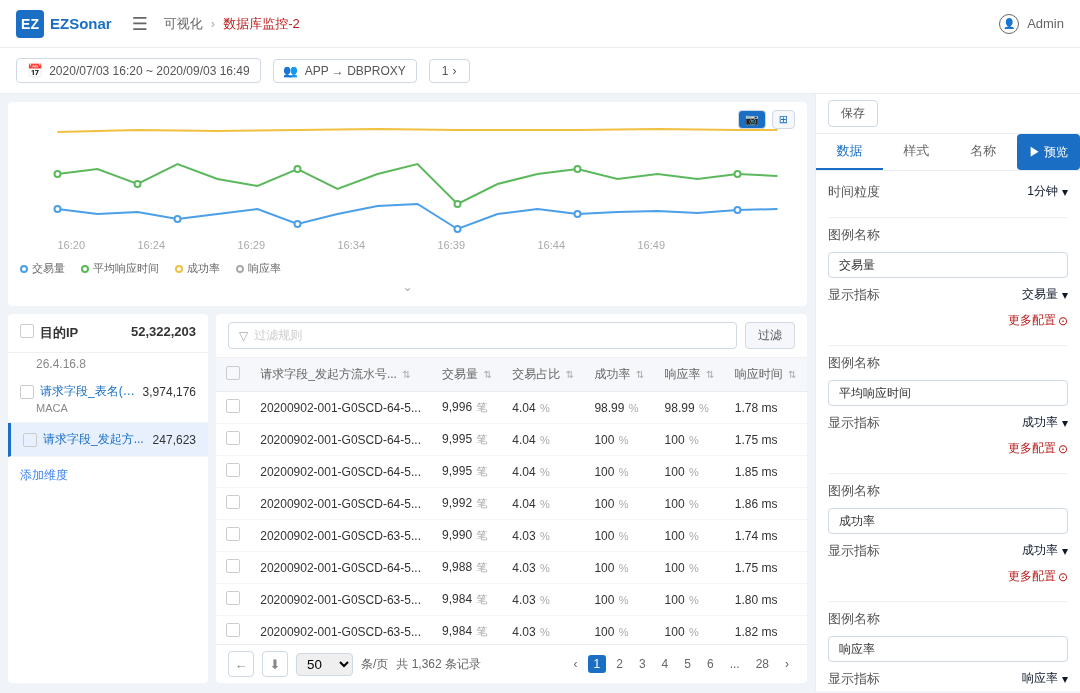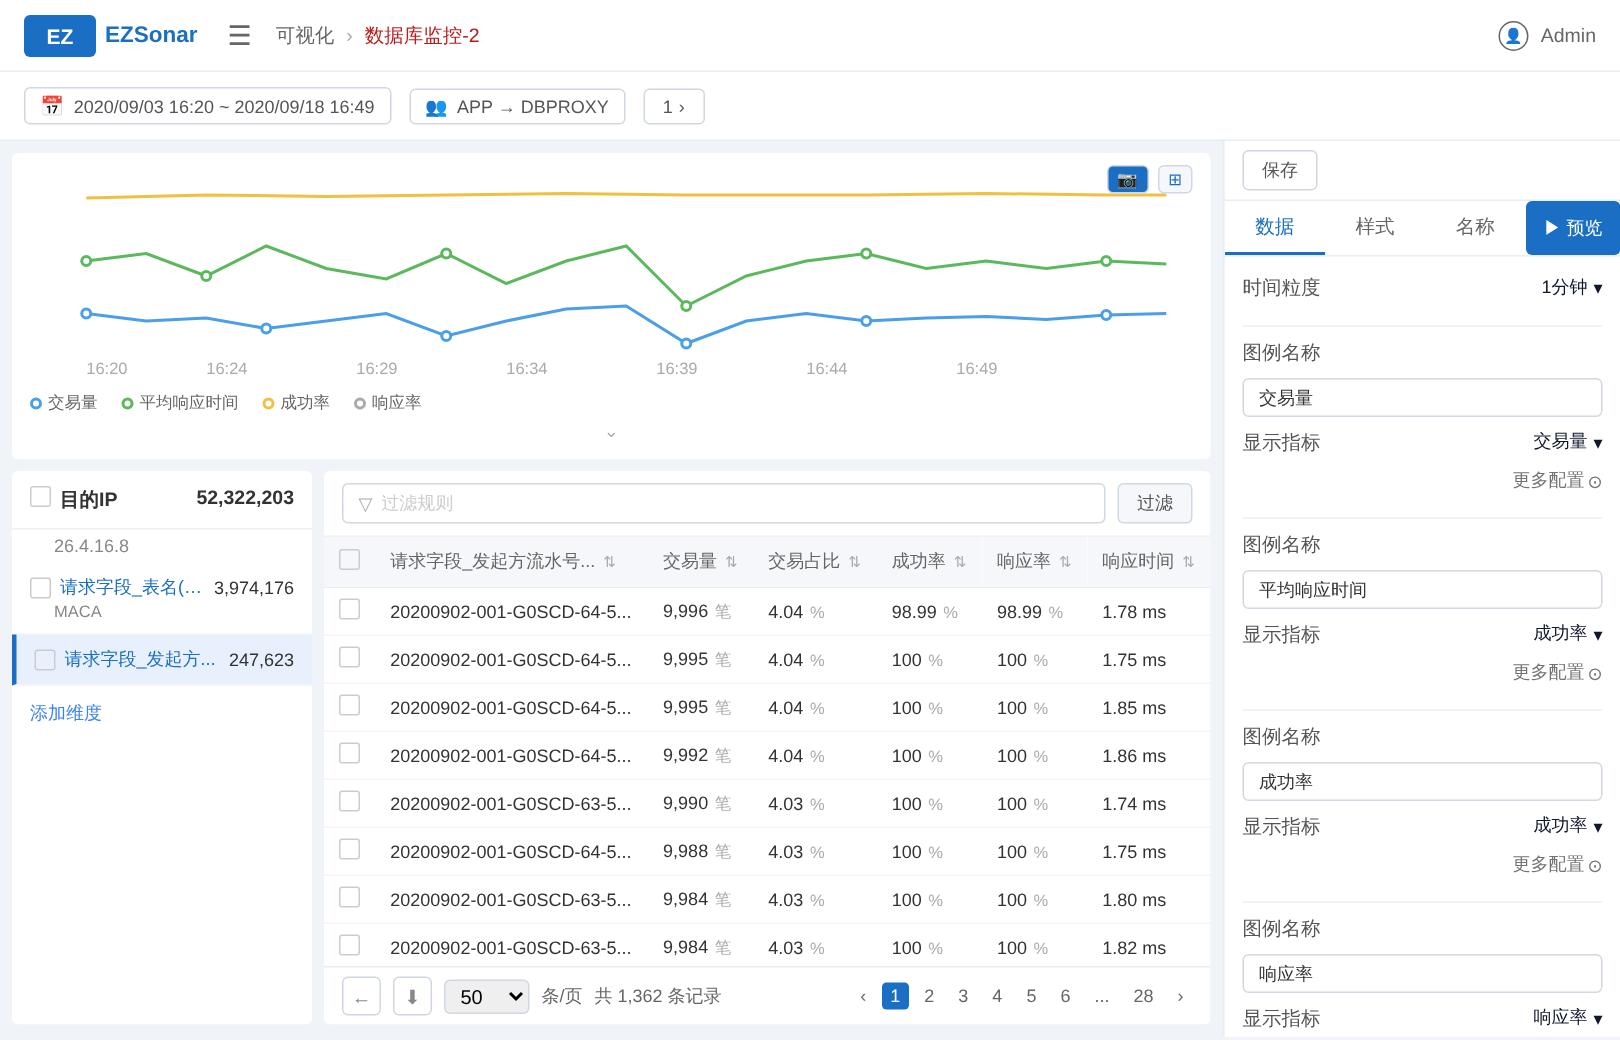--- a/index.html
+++ b/index.html
@@ -1,21 +1,21 @@
 <!DOCTYPE html>
 <html><head>
   <meta charset="utf-8">
   <style>
     * { box-sizing: border-box; margin: 0; padding: 0; }
     body { font-family: -apple-system, BlinkMacSystemFont, 'Segoe UI', sans-serif; font-size: 13px; background: #f0f4f8; color: #333; }
 
     
     .header { display: flex; align-items: center; background: #fff; height: 48px; padding: 0 16px; border-bottom: 1px solid #e8edf2; }
     .logo { display: flex; align-items: center; gap: 6px; font-weight: 700; color: #1a6fc4; font-size: 15px; margin-right: 20px; }
-    .logo-icon { width: 48px; height: 28px; background: #1a6fc4; border-radius: 4px; display: flex; align-items: center; justify-content: center; color: #fff; font-size: 14px; font-weight: bold; }
+    .logo-icon { width: 28px; height: 28px; background: #1a6fc4; border-radius: 4px; display: flex; align-items: center; justify-content: center; color: #fff; font-size: 14px; font-weight: bold; }
     .menu-icon { font-size: 18px; color: #666; cursor: pointer; margin-right: 16px; }
     .breadcrumb { display: flex; align-items: center; gap: 8px; color: #666; }
     .breadcrumb .current { color: #b91c1c; font-weight: 500; }
     .breadcrumb .sep { color: #aaa; }
     .header-right { margin-left: auto; display: flex; align-items: center; gap: 8px; color: #666; }
     .admin-icon { width: 20px; height: 20px; border-radius: 50%; border: 1.5px solid #666; display: flex; align-items: center; justify-content: center; font-size: 10px; }
 
     
     .toolbar { display: flex; align-items: center; gap: 12px; background: #fff; padding: 10px 16px; border-bottom: 1px solid #e8edf2; }
     .time-range { display: flex; align-items: center; gap: 6px; border: 1px solid #d0d8e4; border-radius: 4px; padding: 4px 10px; font-size: 12px; color: #555; cursor: pointer; }
@@ -85,21 +85,21 @@
     .right-tabs { display: flex; gap: 0; border-bottom: 1px solid #e8edf2; }
     .right-tab { flex: 1; text-align: center; padding: 8px 0; font-size: 13px; cursor: pointer; color: #666; border-bottom: 2px solid transparent; }
     .right-tab.active { color: #1a6fc4; border-bottom: 2px solid #1a6fc4; font-weight: 500; }
     .preview-btn { background: #1a6fc4; color: #fff; border: none; border-radius: 4px; padding: 6px 12px; font-size: 12px; cursor: pointer; display: flex; align-items: center; gap: 4px; }
     .right-content { padding: 12px; flex: 1; }
     .config-section { margin-bottom: 16px; }
     .config-row { display: flex; align-items: flex-start; justify-content: space-between; margin-bottom: 8px; }
     .config-label { color: #555; font-size: 13px; }
     .config-value { color: #0f172a; font-size: 12px; display: flex; align-items: center; gap: 4px; cursor: pointer; }
     .config-input { border: 1px solid #d0d8e4; border-radius: 4px; padding: 5px 10px; font-size: 12px; width: 100%; color: #333; }
-    .more-config { color: #737373; font-size: 12px; cursor: pointer; display: flex; align-items: center; gap: 2px; margin-top: 4px; justify-content: flex-end; }
+    .more-config { color: #b91c1c; font-size: 12px; cursor: pointer; display: flex; align-items: center; gap: 2px; margin-top: 4px; justify-content: flex-end; }
     .divider { border: none; border-top: 1px solid #f0f0f0; margin: 8px 0; }
   </style>
 </head>
 <body>
 
 <div class="header">
   <div class="logo">
     <div class="logo-icon">EZ</div>
     <span>EZSonar</span>
   </div>
@@ -111,21 +111,21 @@
   </div>
   <div class="header-right">
     <div class="admin-icon">👤</div>
     <span>Admin</span>
   </div>
 </div>
 
 <div class="toolbar">
   <div class="time-range">
     <span class="cal-icon">📅</span>
-    <span>2020/09/03 16:20 ~ 2020/09/18 16:49</span>
+    <span>2020/07/03 16:20 ~ 2020/09/03 16:49</span>
   </div>
   <div class="app-flow">
     <span>👥</span>
     <span>APP → DBPROXY</span>
   </div>
   <div class="page-btn">
     <span>1</span>
     <span>›</span>
   </div>
 </div>

